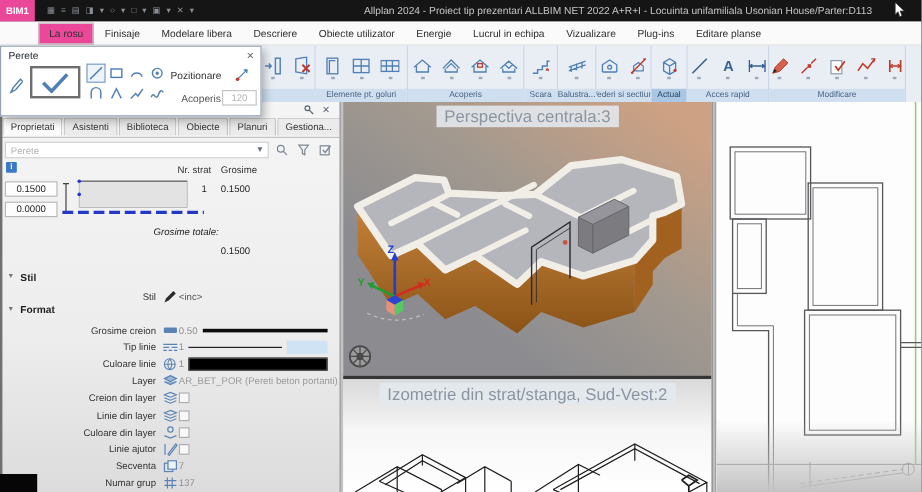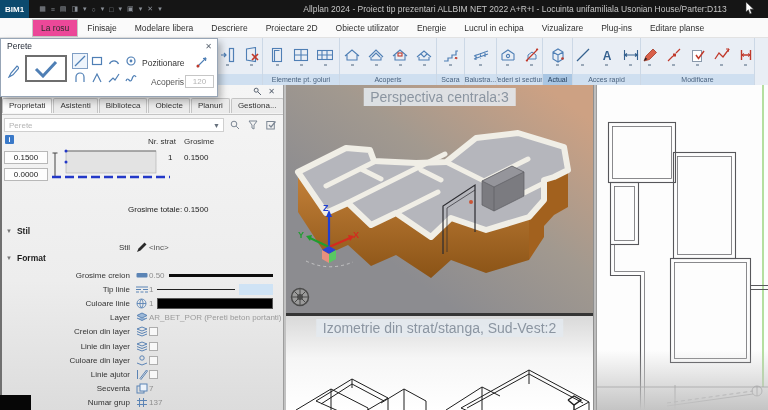--- a/index.html
+++ b/index.html
@@ -1,19 +1,19 @@
 <!DOCTYPE html>
 <html><head>
 <meta charset="utf-8">
 <style>
   html,body{margin:0;padding:0;background:#2b2b2b;}
   .app{position:relative;width:768px;height:410px;overflow:hidden;font-family:"Liberation Sans",sans-serif;background:#e9e9e9;-webkit-font-smoothing:antialiased;}
   
   .titlebar{position:absolute;left:0;top:0;width:768px;height:18px;background:#151515;display:flex;align-items:center;}
-  .badge{background:#0c4a6e;color:#fff;font-size:8px;padding:0 5px;height:18px;display:flex;align-items:center;font-weight:bold;}
+  .badge{background:#ec4899;color:#fff;font-size:8px;padding:0 5px;height:18px;display:flex;align-items:center;font-weight:bold;}
   .quick{display:flex;gap:5px;margin-left:10px;font-size:7px;color:#8a8f97;align-items:center;}
   .wintitle{position:absolute;left:296px;right:34px;text-align:center;font-size:8.5px;color:#c6c6c6;white-space:nowrap;overflow:hidden;}
   .cursor{position:absolute;right:13px;top:2px;}
   
   .menubar{position:absolute;left:0;top:18px;width:768px;height:20px;background:#fafafa;border-bottom:1px solid #e2e2e2;display:flex;align-items:center;padding-left:32px;box-sizing:border-box;font-size:8.5px;color:#2e2e2e;}
   .menu-item{padding:3px 8px;border:1px solid transparent;white-space:nowrap;}
   .menu-item.active{background:#ec4899;border-color:#c8c8c8;}
   
   .ribbon{position:absolute;left:0;top:38px;width:768px;height:47px;background:#e9eef5;}
   .rgroup{position:absolute;top:0;height:47px;display:flex;flex-direction:column;border-right:1px solid #ccd8e6;box-sizing:border-box;}
@@ -102,21 +102,20 @@
     <svg class="cursor" width="10" height="13" viewBox="0 0 10 13">
         <polygon points="1,0 1,10 3.4,7.8 4.8,12 6.6,11.2 5.2,7.2 8.6,7.2" fill="#fff" stroke="#333" stroke-width="0.6"></polygon>
       </svg>
   </div>
 
   <div class="menubar">
     <span class="menu-item active">La rosu</span>
     <span class="menu-item">Finisaje</span>
     <span class="menu-item">Modelare libera</span>
     <span class="menu-item">Descriere</span>
-    <span class="menu-item">Proiectare 2D</span>
     <span class="menu-item">Obiecte utilizator</span>
     <span class="menu-item">Energie</span>
     <span class="menu-item">Lucrul in echipa</span>
     <span class="menu-item">Vizualizare</span>
     <span class="menu-item">Plug-ins</span>
     <span class="menu-item">Editare planse</span>
   </div>
 
   <div class="ribbon">
     <div class="rgroup" style="left:217px;width:46px;">
@@ -356,21 +355,21 @@
     <svg style="position:absolute;left:48px;top:62px;" width="130" height="36" viewBox="0 0 130 36">
       <path d="M7 6v24M4.5 6h5M4.5 30h5" stroke="#444" stroke-width="1" fill="none"></path>
       <rect x="18" y="4" width="90" height="22" fill="#e3e3e3" stroke="#aaa" stroke-width="0.6"></rect>
       <path d="M18 4h90" stroke="#777" stroke-width="1.2"></path>
       <circle cx="18" cy="4" r="1.5" fill="#2338c8"></circle>
         <circle cx="18" cy="15" r="1.5" fill="#2338c8"></circle>
       <path d="M4 30h118" stroke="#2338c8" stroke-width="2.6" stroke-dasharray="9,4"></path>
     </svg>
     <div class="celltxt" style="left:168px;top:68px;">1</div>
     <div class="celltxt" style="left:184px;top:68px;">0.1500</div>
-    <div class="celltxt" style="left:128px;top:120px;">Grosime totale:</div>
+    <div class="celltxt" style="left:128px;top:104px;font-style:italic;">Grosime totale:</div>
     <div class="celltxt" style="left:184px;top:120px;">0.1500</div>
 
     <div class="sec-h" style="top:141px;">
         <span class="car">▼</span>
         <span>Stil</span>
       </div>
     <div class="stilrow">
       <span class="plabel">Stil</span>
       <span class="picon">
           <svg width="11" height="11" viewBox="0 0 11 11">

